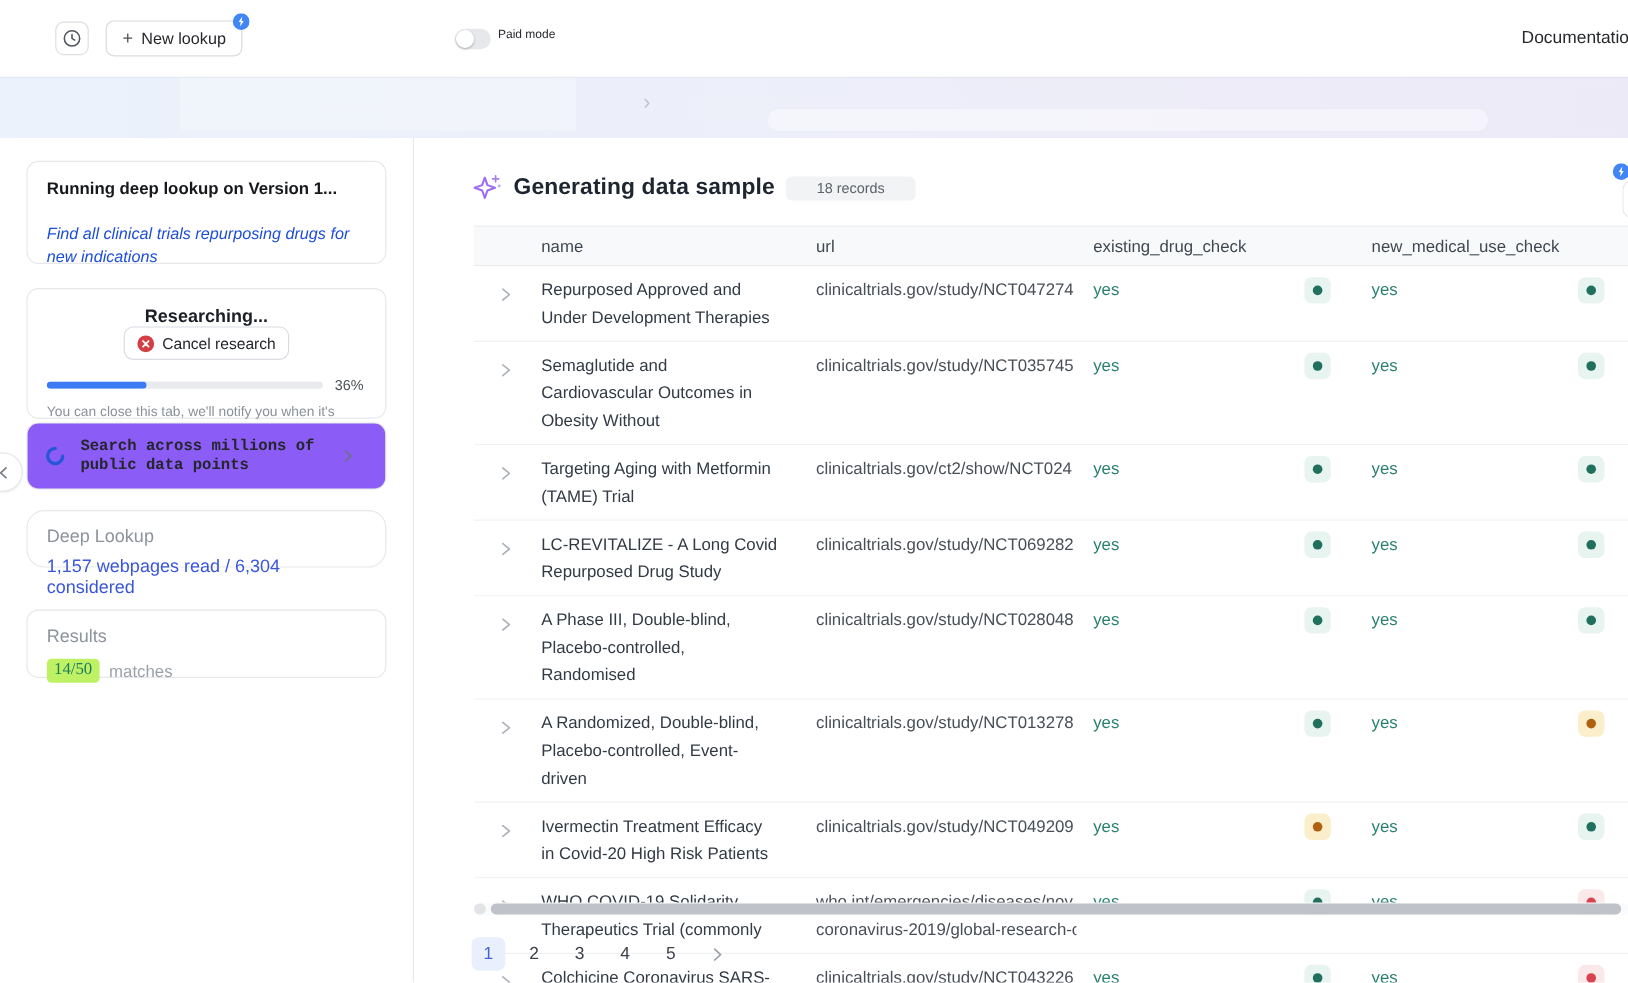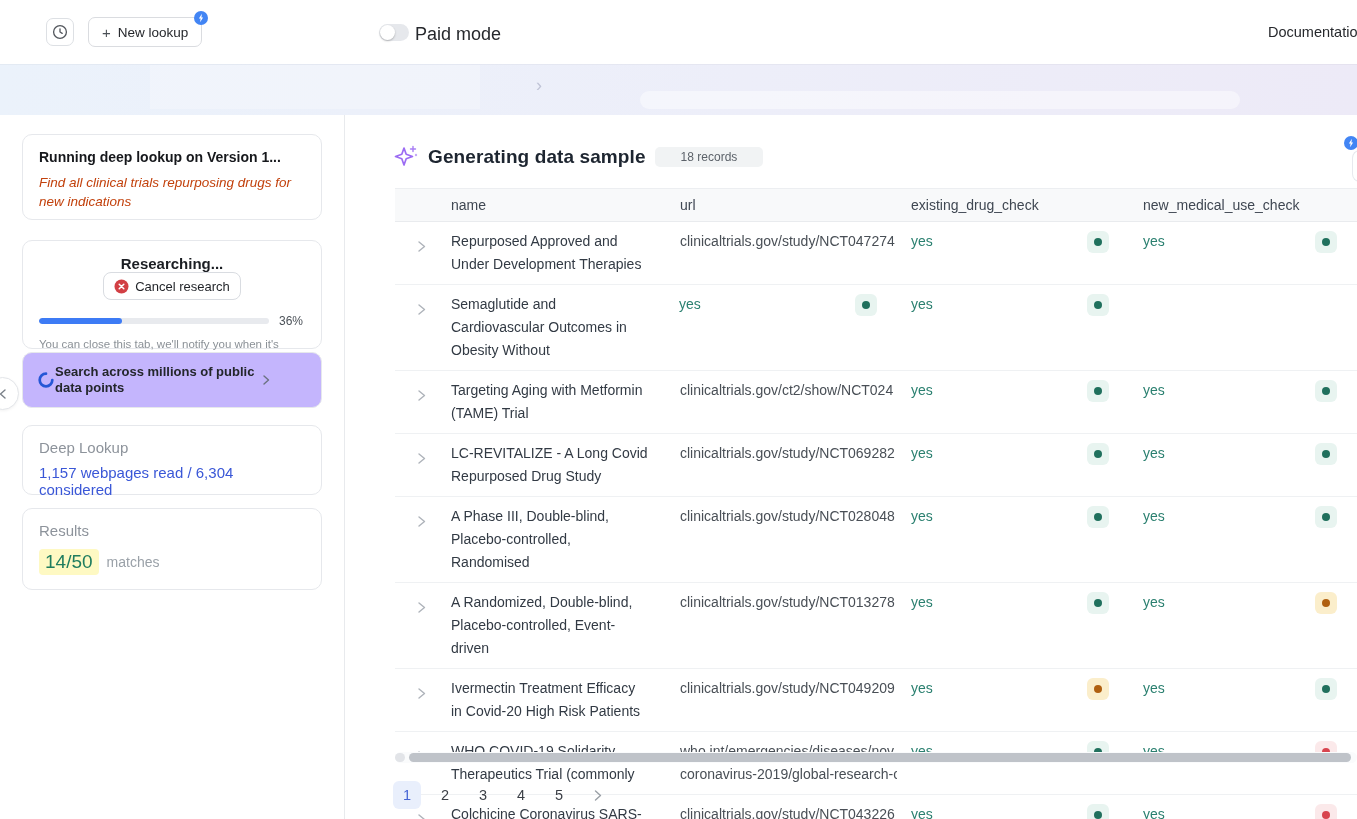--- a/index.html
+++ b/index.html
@@ -13,55 +13,55 @@
               border-radius:7px; background:#fff; display:flex; align-items:center; justify-content:center; cursor:pointer; }
   .btn { position:absolute; top:17px; height:30px; border:1px solid #dadce0; border-radius:7px; background:#fff;
          display:flex; align-items:center; gap:7px; padding:0 13px; font-size:13.5px; color:#26282c; cursor:pointer; }
   .btn .plus { font-size:15px; color:#4b5056; }
   #btn-new { left:88px; }
   #btn-download { left:193px; }
   .bolt-badge { position:absolute; top:-7px; right:-7px; width:14px; height:14px; }
   .toggle { position:absolute; left:379px; top:24px; width:30px; height:17px; border-radius:9px; background:#e6e8ec; cursor:pointer; }
   .toggle .knob { position:absolute; left:1px; top:1px; width:15px; height:15px; border-radius:50%; background:#fff;
                   box-shadow:0 1px 2px rgba(0,0,0,.25); }
-  .paid-label { position:absolute; left:415px; top:24px; font-size:18px; color:#26282c; }
+  .paid-label { position:absolute; left:415px; top:24px; font-size:10px; color:#26282c; }
   .doc-link { position:absolute; left:1268px; top:24px; font-size:14.5px; color:#26282c; white-space:nowrap; cursor:pointer; }
 
   
   .banner { position:absolute; left:0; top:64px; width:1357px; height:51px;
             background:linear-gradient(90deg,#ebf2fb 0%, #edeef9 55%, #edeaf7 100%);
             border-top:1px solid rgba(0,0,0,0.03); }
   .banner .ghost1 { position:absolute; left:640px; top:26px; width:600px; height:18px; border-radius:9px; background:rgba(255,255,255,0.45); }
   .banner .ghost2 { position:absolute; left:150px; top:0px; width:330px; height:44px; background:rgba(255,255,255,0.25); }
   .banner .chev { position:absolute; left:536px; top:10px; font-size:18px; color:rgba(110,115,150,0.35); }
 
   
   .sidebar { position:absolute; left:0; top:115px; width:345px; height:704px; background:#fff; border-right:1px solid #e8eaed; }
   .card { position:absolute; left:22px; width:300px; background:#fff; border:1px solid #e6e8ec; border-radius:10px; }
   #card-run { top:19px; height:86px; padding:14px 16px; }
   #card-run .title { font-size:14px; font-weight:bold; color:#16181c; }
-  #card-run .query { margin-top:8px; font-size:13.5px; font-style:italic; color:#c2410c; line-height:19px; }
+  #card-run .query { margin-top:20px; font-size:13.5px; font-style:italic; color:#1d4ed8; line-height:19px; }
   #card-research { top:125px; height:109px; padding:14px 16px; }
   .research-row { display:flex; align-items:center; justify-content:space-between;flex-direction:column; }
   .research-title { font-size:15px; font-weight:bold; color:#1b1e23; }
   .cancel-btn { display:flex; align-items:center; gap:6px; height:28px; padding:0 10px; border:1px solid #d9dce1;
                 border-radius:8px; background:#fff; font-size:13px; color:#1f2227; cursor:pointer; }
   .progress-row { display:flex; align-items:center; gap:10px; margin-top:14px; }
   .progress-track { position:relative; flex:0 0 230px; height:6px; border-radius:3px; background:#e8eaee; overflow:hidden; }
   .progress-fill { position:absolute; left:0; top:0; bottom:0; width:36%; border-radius:3px; background:#3d7bf5; }
   .progress-label { font-size:12px; color:#4b5158; }
   .note { margin-top:9px; font-size:11.5px; color:#8b9197; line-height:14px; }
-  #card-search { top:237px; height:56px; background:#c4b5fd; display:flex; align-items:center; padding:0 14px; cursor:pointer; }
+  #card-search { top:237px; height:56px; background:#8b5cf6; display:flex; align-items:center; gap:12px; padding:0 14px; cursor:pointer;font-family:Liberation Mono, monospace; }
   .search-text { flex:1; font-size:13px; font-weight:bold; color:#23262b; line-height:16px; max-width:205px; }
-  #card-deep { top:310px; height:70px; padding:13px 16px; }
+  #card-deep { top:310px; height:48px; padding:13px 16px;border-radius:15px; }
   .card-muted-title { font-size:15px; color:#8d939b; }
   .deep-link { margin-top:8px; font-size:15px; color:#3a57d7; cursor:pointer; }
-  #card-results { top:393px; height:82px; padding:13px 16px; }
+  #card-results { top:393px; height:57px; padding:13px 16px; }
   .match-row { margin-top:10px; display:flex; align-items:center; gap:8px; }
-  .count-badge { background:#fef9c3; color:#1f7d5f; font-size:19px; padding:2px 6px; border-radius:4px; }
+  .count-badge { background:#bef264; color:#1f7d5f; font-size:14px; padding:2px 6px; border-radius:4px;font-family:Liberation Serif, serif; }
   .matches { font-size:14px; color:#9aa1a8; }
 
   .collapse-btn { position:absolute; left:-14px; top:377px; width:33px; height:33px; border-radius:50%;
                   border:1px solid #e3e5e9; background:#fff; box-shadow:0 1px 3px rgba(0,0,0,.05);
                   display:flex; align-items:center; justify-content:center; cursor:pointer; z-index:5; }
 
   
   .main-title-row { position:absolute; left:393px; top:144px; display:flex; align-items:center; gap:9px; }
   .main-title { font-size:19px; font-weight:bold; color:#1d2530; letter-spacing:.1px; }
   .records-badge { background:#f1f3f4; color:#5c6océ4;  }
@@ -236,20 +236,21 @@
           <span class="dot-badge" data-status="green">
             <span class="dot"></span>
           </span>
         </div>
     </div>
     <div class="tr">
       <div class="td expander"><svg width="13" height="13" viewBox="0 0 13 13">
             <path d="M4 2 L9.5 6.5 L4 11" fill="none" stroke="#aeb3ba" stroke-width="1.4" stroke-linecap="round" stroke-linejoin="round"></path>
           </svg></div>
       <div class="td name">Semaglutide and Cardiovascular Outcomes in Obesity Without</div>
+      <div class="td url">clinicaltrials.gov/study/NCT035745</div>
       <div class="td check">
           <span class="yes">yes</span>
           <span class="dot-badge" data-status="green">
             <span class="dot"></span>
           </span>
         </div>
       <div class="td check">
           <span class="yes">yes</span>
           <span class="dot-badge" data-status="green">
             <span class="dot"></span>

